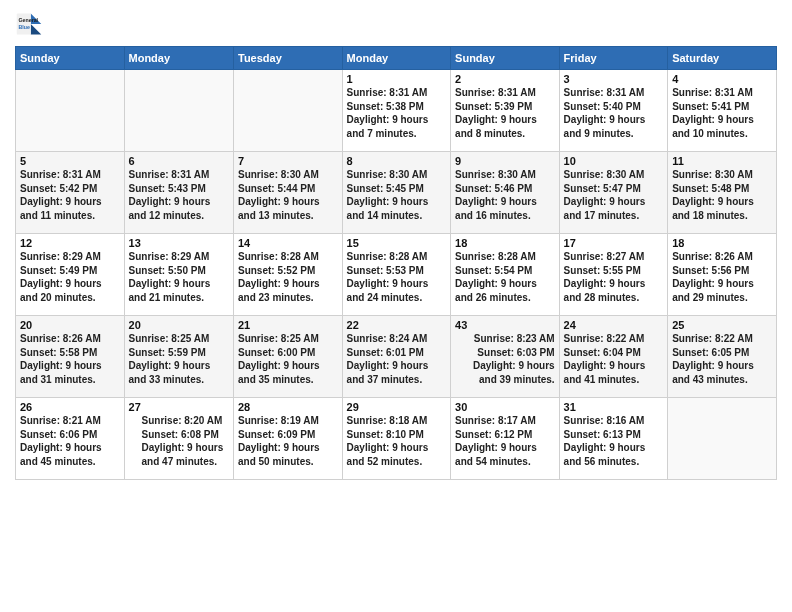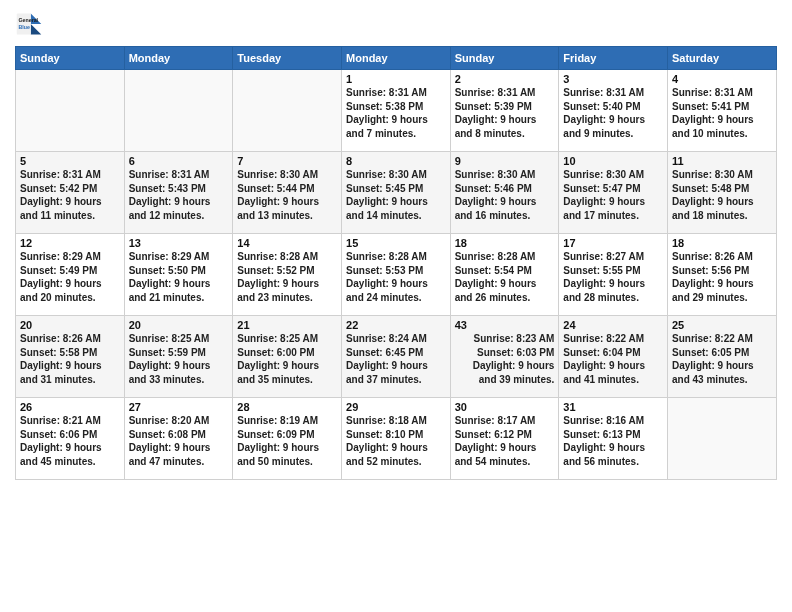--- a/index.html
+++ b/index.html
@@ -281,21 +281,21 @@
           <td>
             <div class="day-num">21</div>
             <div class="day-info" style="white-space: pre-line;">Sunrise: 8:25 AM
 Sunset: 6:00 PM
 Daylight: 9 hours
 and 35 minutes.</div>
           </td>
           <td>
             <div class="day-num">22</div>
             <div class="day-info" style="white-space: pre-line;">Sunrise: 8:24 AM
-Sunset: 6:45 PM
+Sunset: 6:01 PM
 Daylight: 9 hours
 and 37 minutes.</div>
           </td>
           <td>
             <div class="day-num">43</div>
             <div class="day-info" style="white-space: pre-line; text-align: right;">Sunrise: 8:23 AM
 Sunset: 6:03 PM
 Daylight: 9 hours
 and 39 minutes.</div>
           </td>
@@ -317,21 +317,21 @@
         <tr>
           <td>
             <div class="day-num">26</div>
             <div class="day-info" style="white-space: pre-line;">Sunrise: 8:21 AM
 Sunset: 6:06 PM
 Daylight: 9 hours
 and 45 minutes.</div>
           </td>
           <td>
             <div class="day-num">27</div>
-            <div class="day-info" style="white-space: pre-line;">Sunrise: 8:20 AM
+            <div class="day-info" style="white-space: pre-line; margin-left: 13px;">Sunrise: 8:20 AM
 Sunset: 6:08 PM
 Daylight: 9 hours
 and 47 minutes.</div>
           </td>
           <td>
             <div class="day-num">28</div>
             <div class="day-info" style="white-space: pre-line;">Sunrise: 8:19 AM
 Sunset: 6:09 PM
 Daylight: 9 hours
 and 50 minutes.</div>

